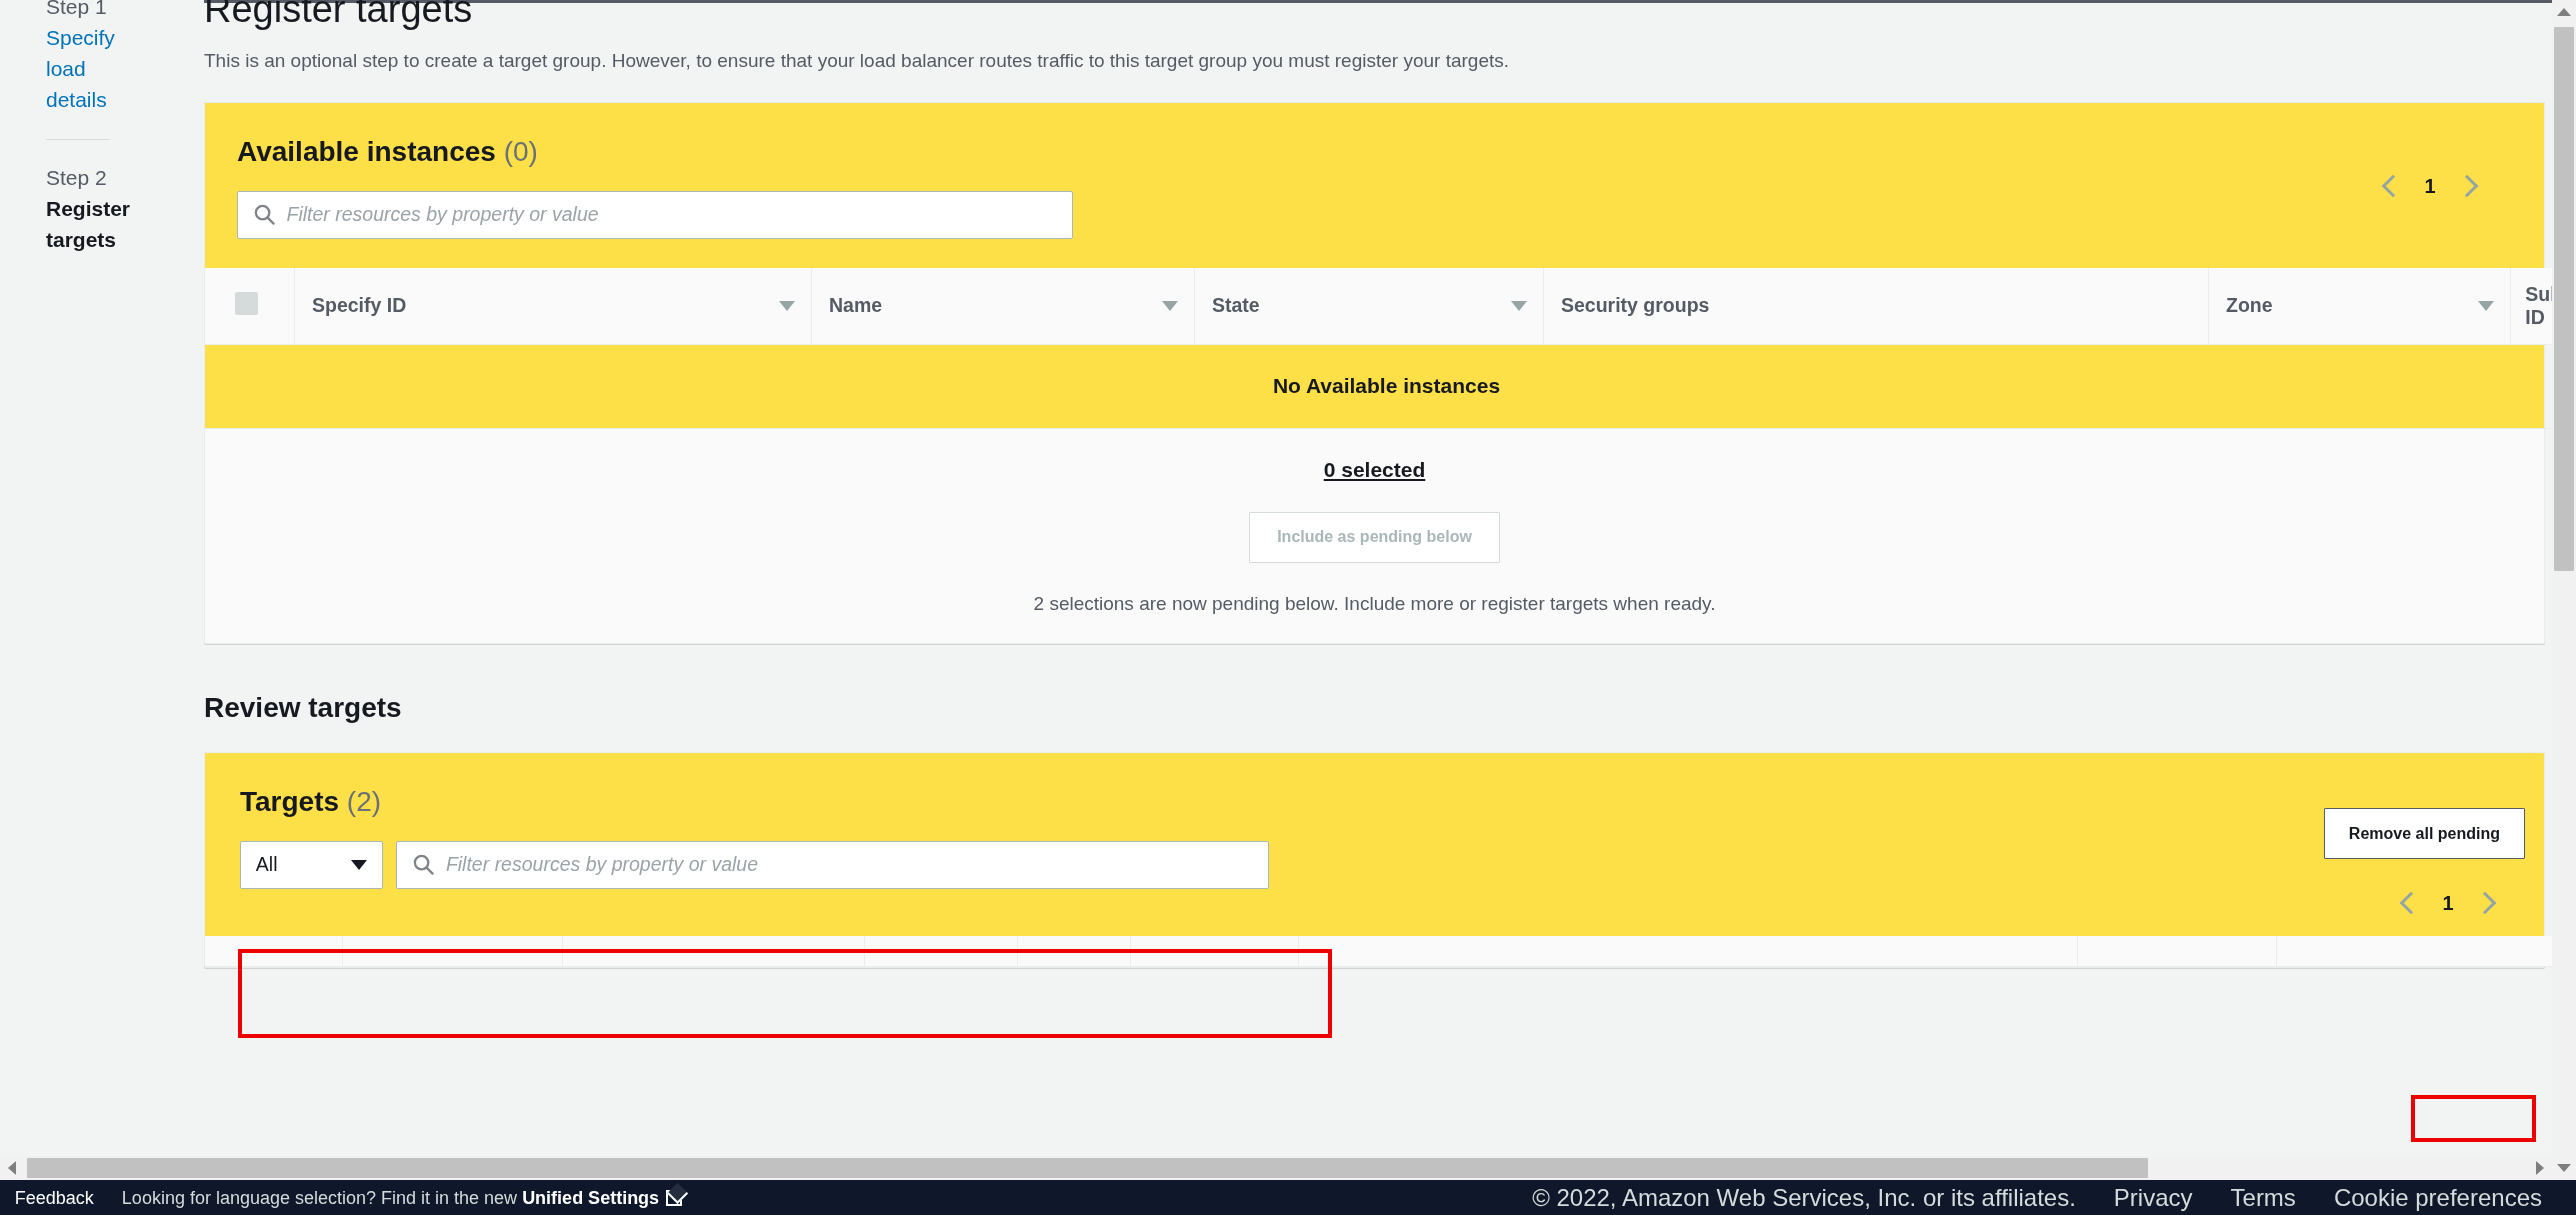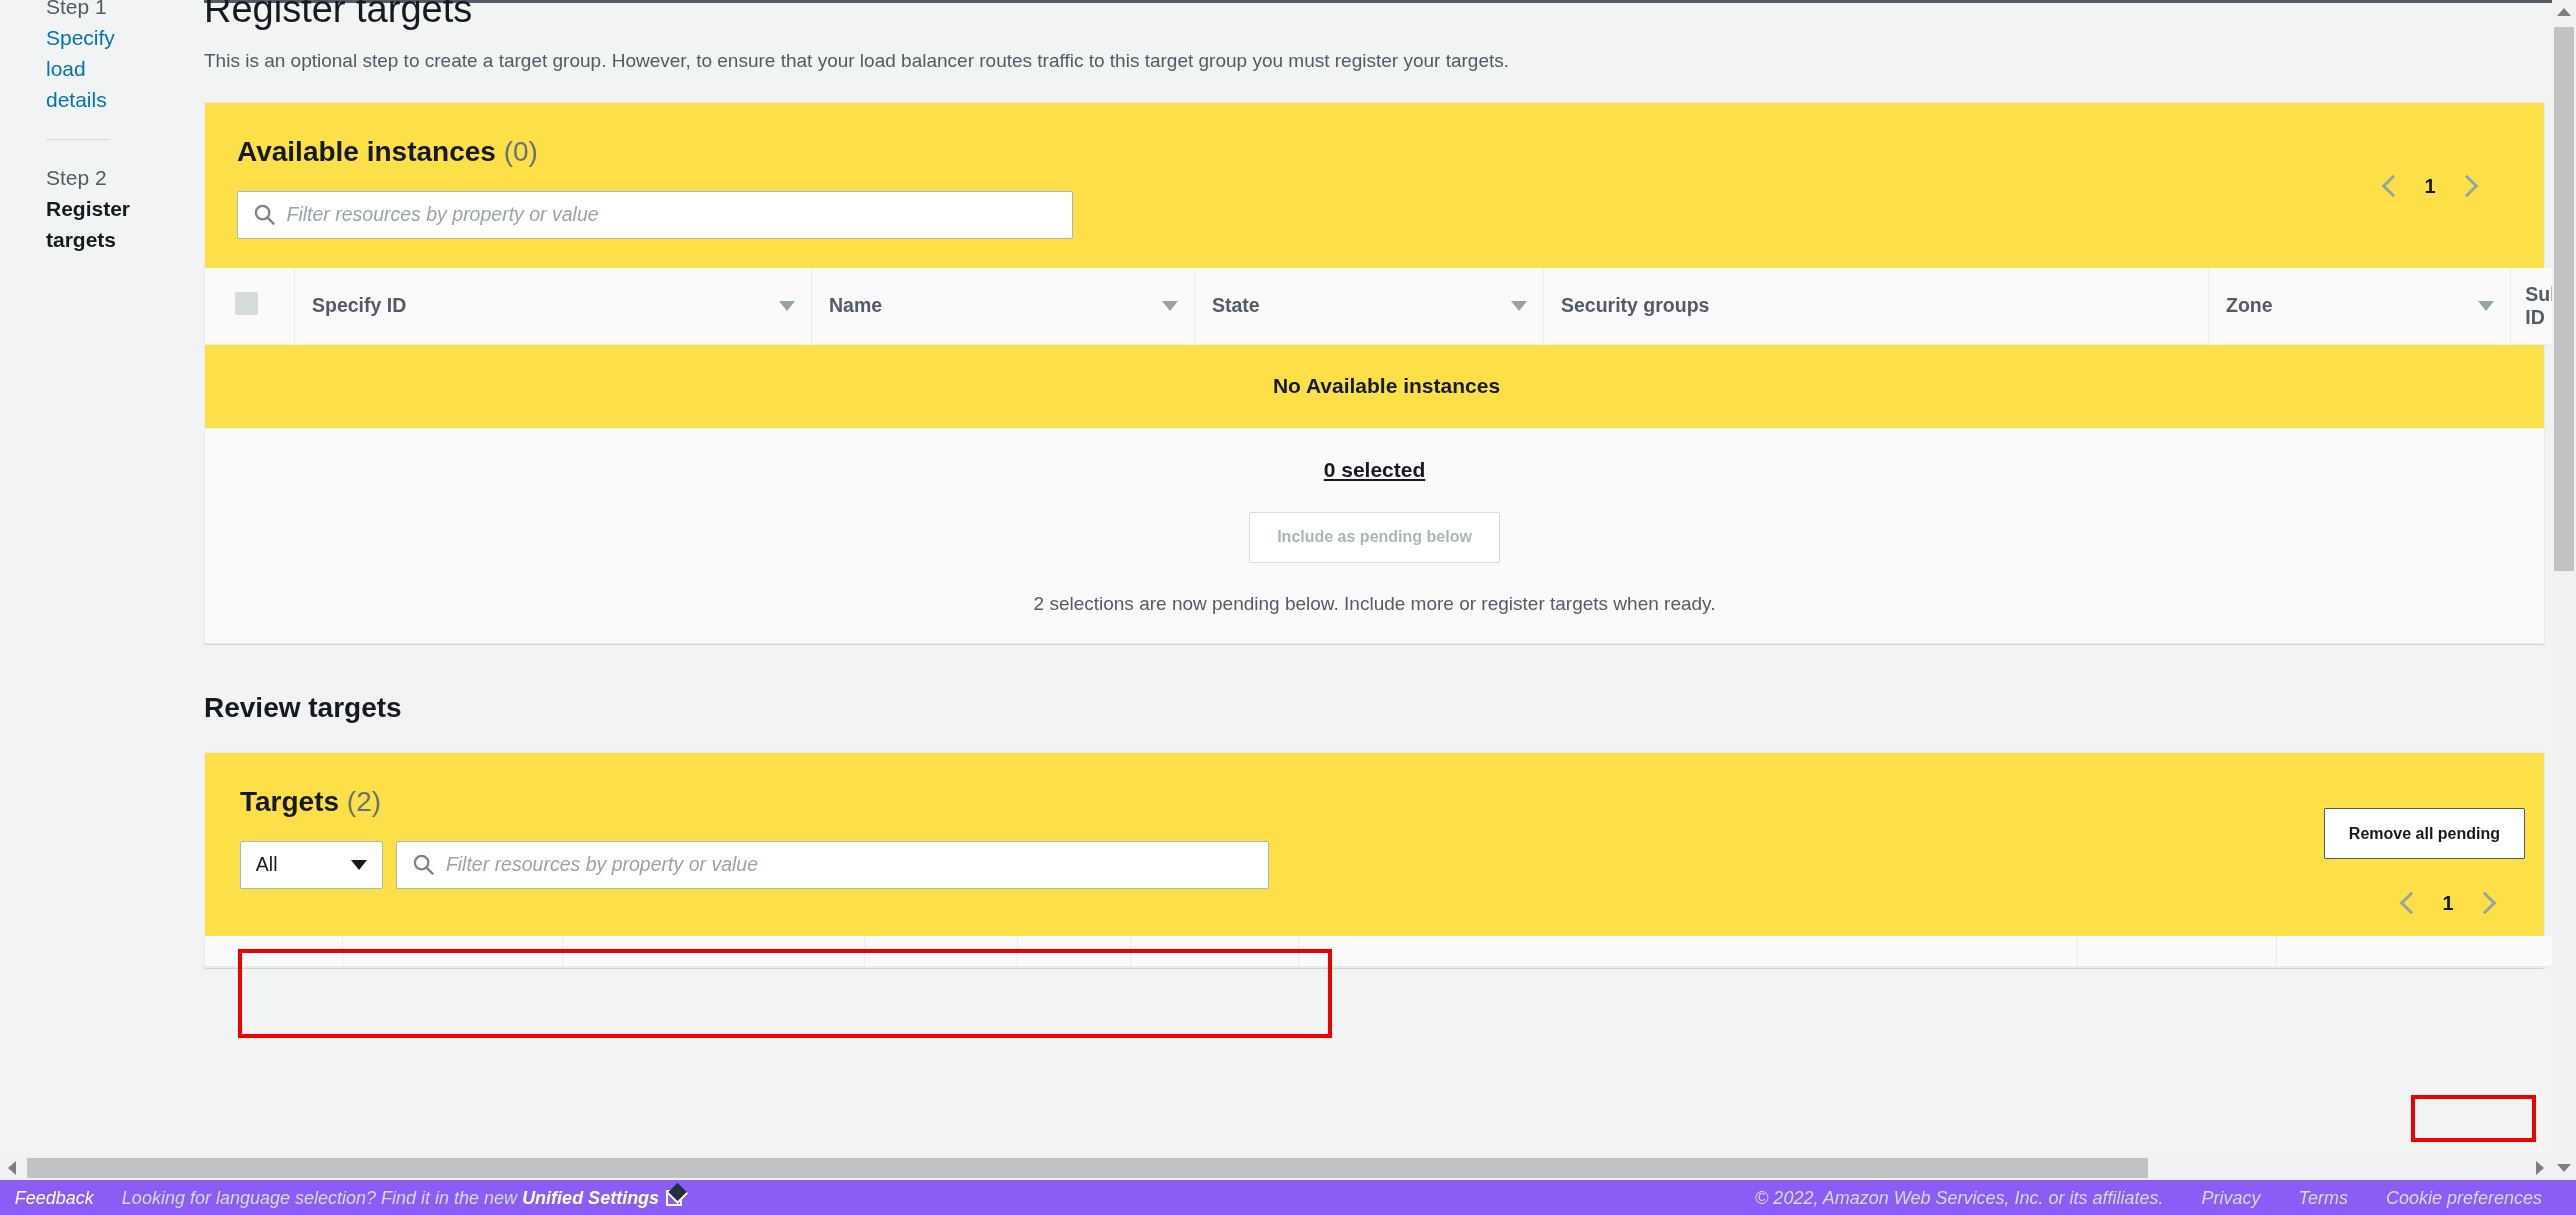--- a/index.html
+++ b/index.html
@@ -181,38 +181,38 @@
   }
   .hscroll .thumb { position: absolute; top: 2px; height: 20px; background: #c1c1c1; border-radius: 1.3px; }
   .hscroll .arrow {
     position: absolute; top: 0; width: 24px; height: 24px; display: flex;
     align-items: center; justify-content: center;
   }
 
   
   .bottom-bar {
     position: absolute; left: 0; bottom: 0; width: 2576px; height: 36px;
-    background: #8b5cf6; display: flex; align-items: center; z-index: 50; font-style: italic;
+    background: #0f172a; display: flex; align-items: center; z-index: 50;
   }
   .bb-left { display: flex; align-items: center; gap: 28px; padding-left: 14.8px; }
   .bb-feedback { color: #ffffff; font-size: 18px; cursor: pointer; }
   .bb-lang { color: #d5dbdb; font-size: 18px; }
   .bb-lang b { color: #fff; font-weight: 700; cursor: pointer; }
   .ext-icon {
     display: inline-block; width: 16px; height: 16px; border: 2px solid #fff;
     position: relative; margin-left: 6.7px; vertical-align: -2.7px;
   }
   .ext-icon::after {
     content: ""; position: absolute; right: -4.7px; top: -6px; width: 12.8px; height: 12.8px;
     background: #232f3e; border-left: 2px solid #fff; border-bottom: 2px solid #fff;
     transform: rotate(-45deg);
   }
   .bb-right {
     margin-left: auto; display: flex; align-items: center; gap: 38px; padding-right: 34px;
-    color: #d5dbdb; font-size: 18px;
+    color: #d5dbdb; font-size: 24px;
   }
   .bb-right a { color: #d5dbdb; text-decoration: none; cursor: pointer; }
 
   
   .top-hairline { position: absolute; left: 0; top: 0; width: 2576px; height: 2.7px; background: #545b64; }
 </style>
 </head>
 <body>
 
 <div class="app">

